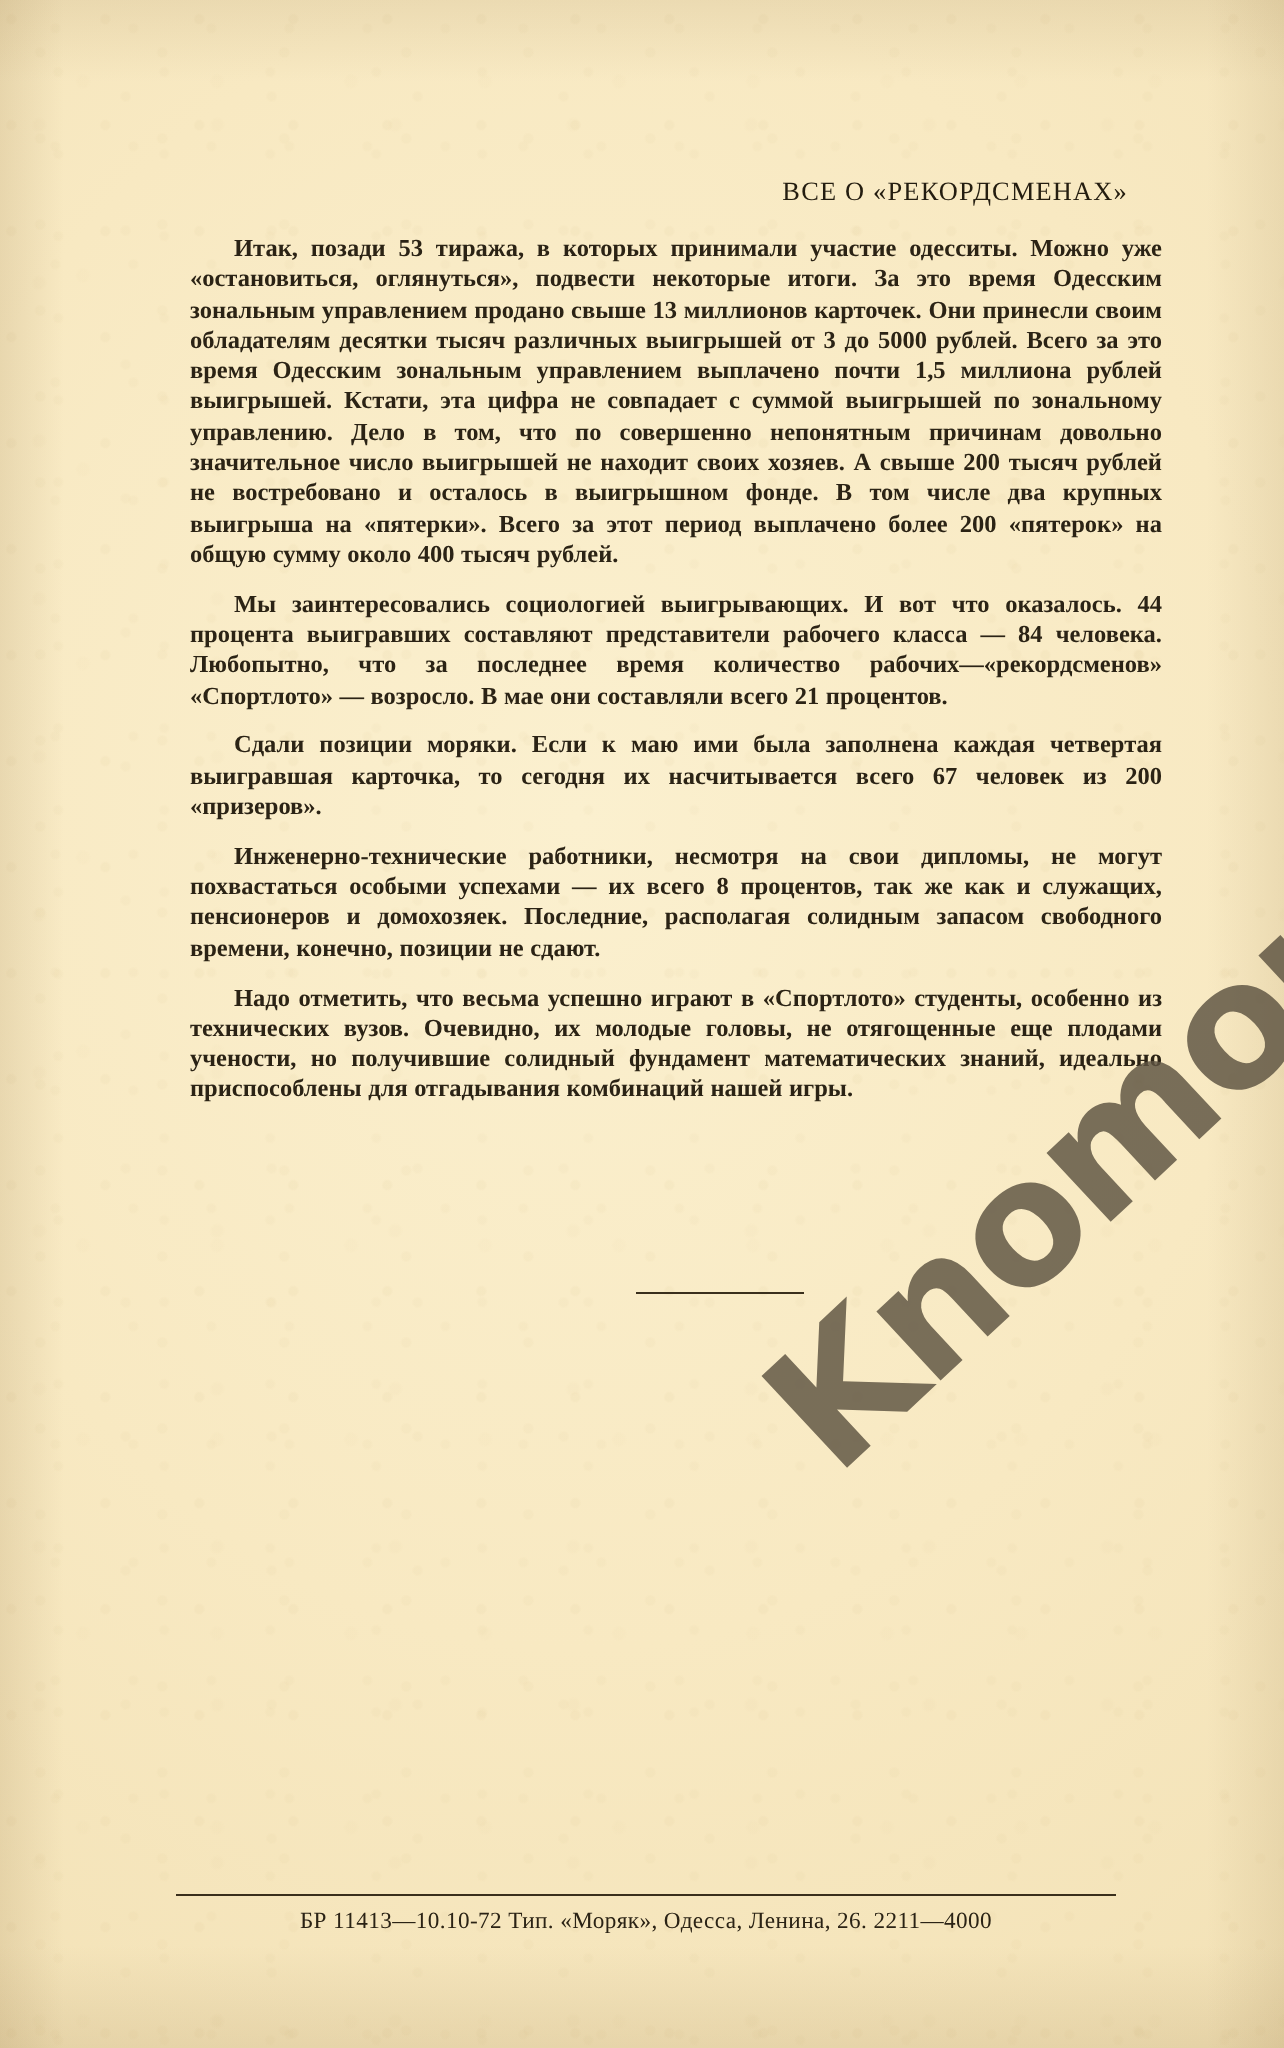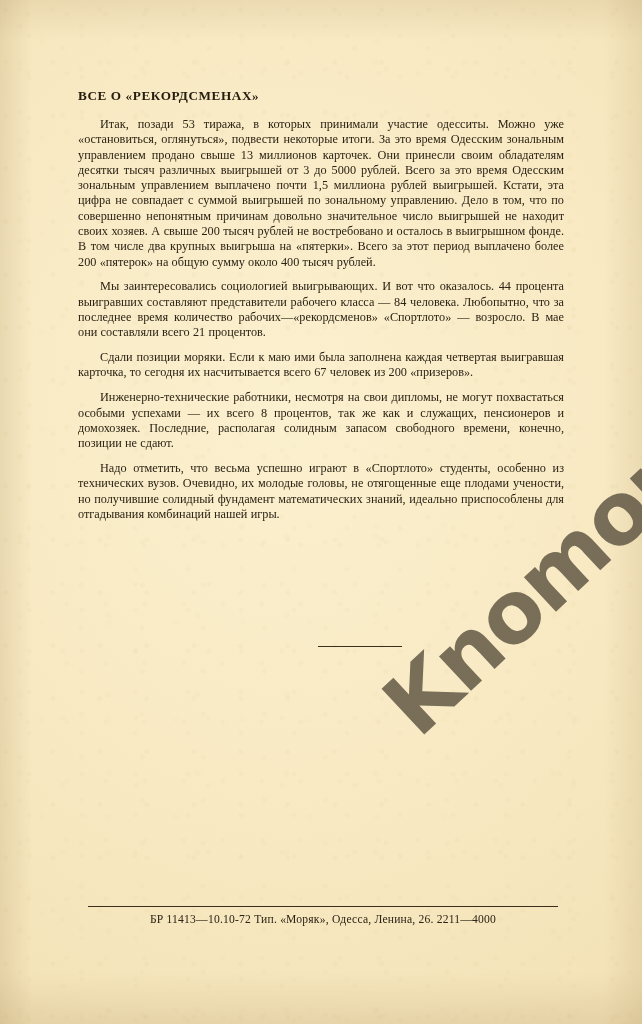--- a/index.html
+++ b/index.html
@@ -49,32 +49,33 @@
     top: 0;
     width: 486px;
     height: 100%;
   }
 
   .doc-title {
     position: absolute;
     top: 88px;
     left: 0;
     width: 486px;
-    text-align: left;
+    text-align: right;
     font-size: 13.2px;
-    font-weight: bold;
+    font-weight: normal;
     letter-spacing: .6px;
     color: #241d10;
   }
 
   .body-text {
     position: absolute;
     top: 117px;
-    left: 0;
+    left: 17px;
     width: 486px;
+    font-weight: bold;
   }
   .para {
     margin: 0 0 9.5px 0;
     text-align: justify;
     text-justify: inter-word;
     font-size: 12.25px;
     line-height: 15.3px;
     text-indent: 22px;
     color: #2b2315;
     word-spacing: .2px;
@@ -86,21 +87,21 @@
     left: 240px;
     top: 646px;
     width: 84px;
     height: 0;
     border-top: 1.6px solid #3a2f1c;
   }
 
   .footer {
     position: absolute;
     left: 10px;
-    top: 906px;
+    top: 947px;
     width: 470px;
   }
   .footer-rule {
     width: 470px;
     height: 0;
     border-top: 1.5px solid #3a2f1c;
   }
   .imprint {
     margin-top: 6px;
     text-align: center;

